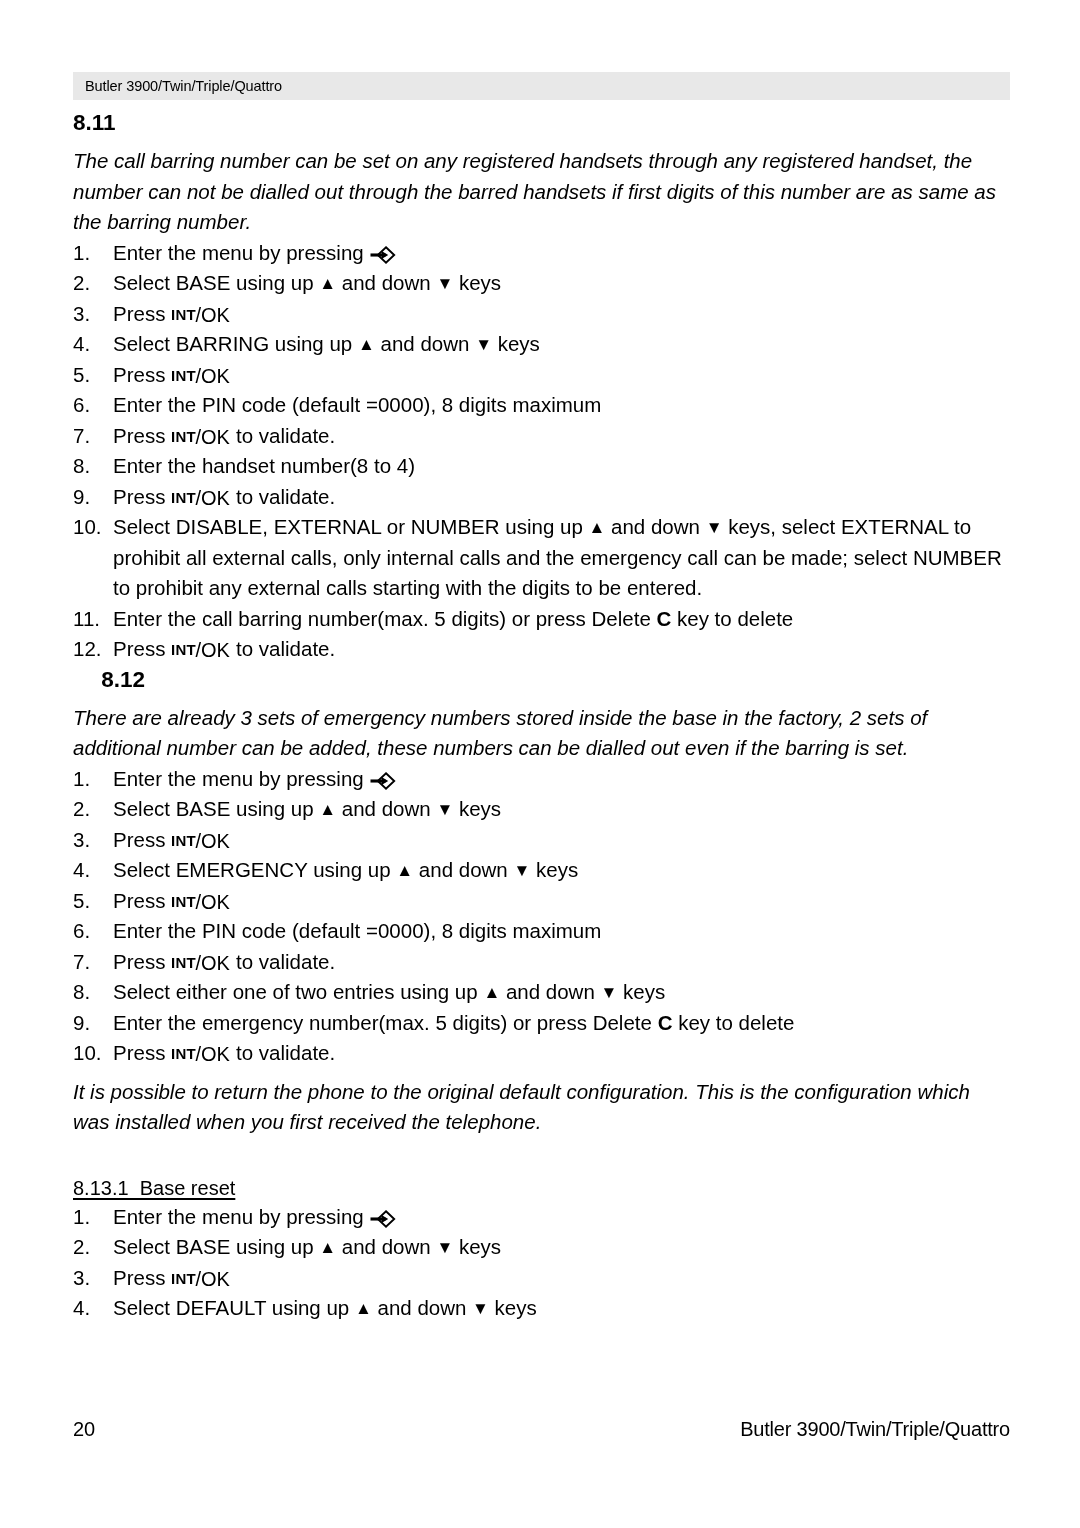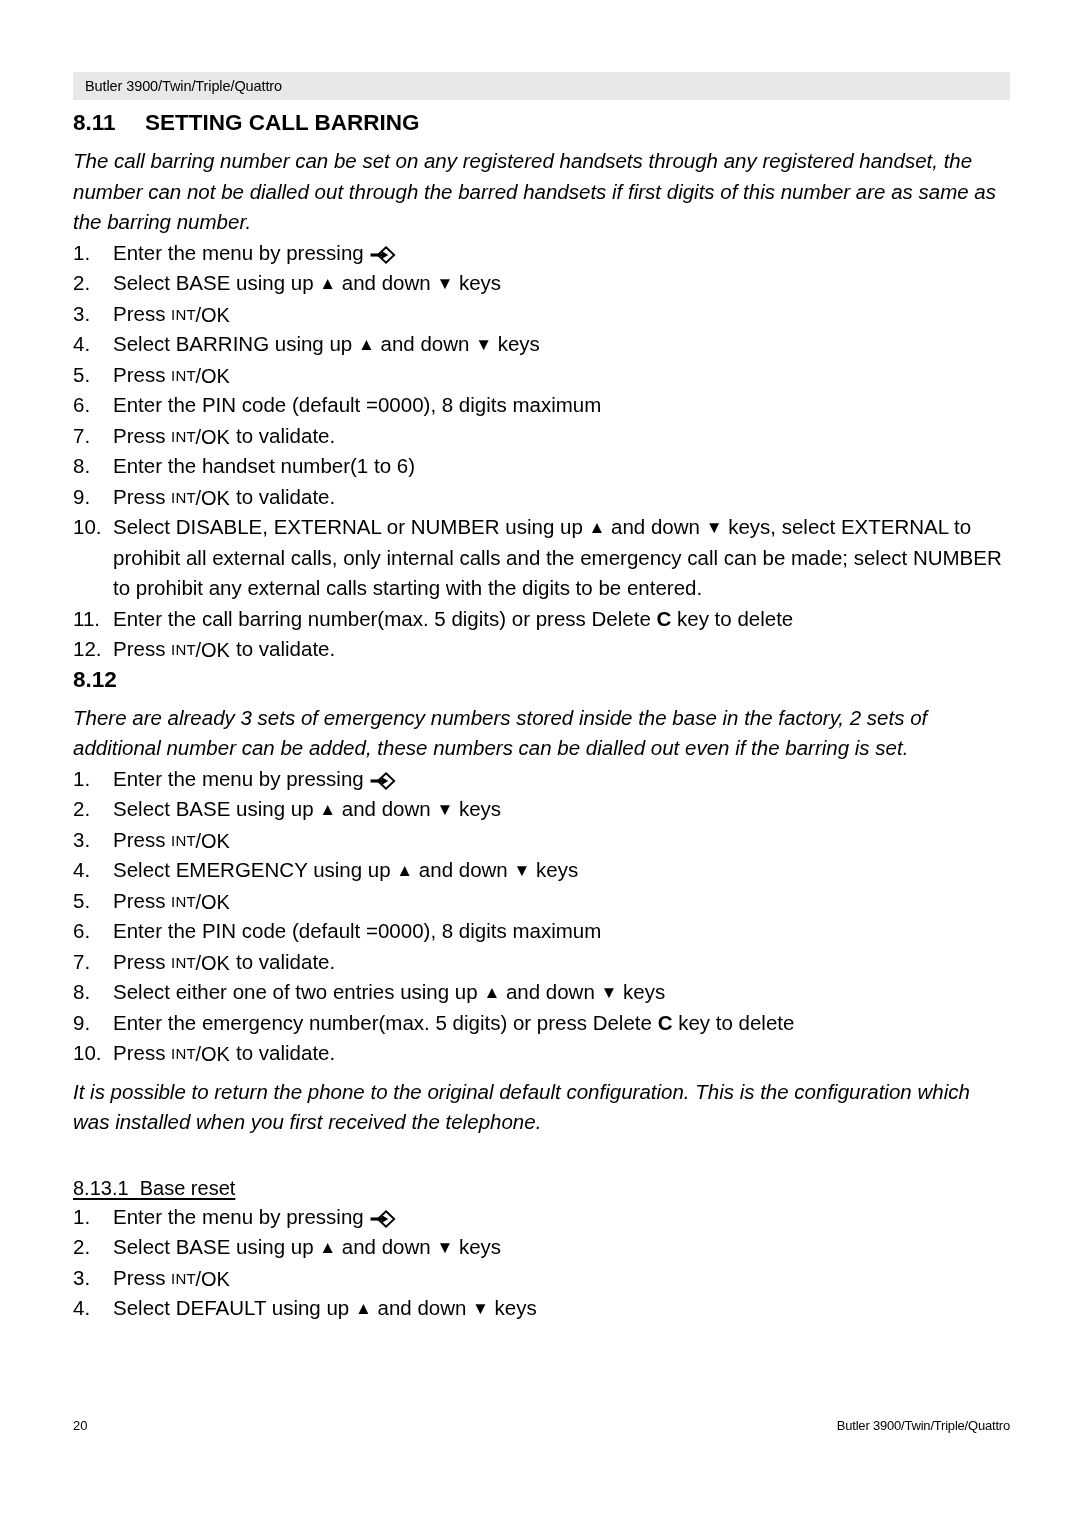--- a/index.html
+++ b/index.html
@@ -54,21 +54,21 @@
     font-size: 22.5px;
     font-weight: bold;
     margin: 0;
     padding: 0;
     line-height: 30px;
     display: flex;
     white-space: pre;
   }
   h2.section .num { width: 72px; flex: 0 0 72px; }
   .sec-8-11 { margin-top: 8px; }
-  .sec-8-12 { margin-top: 34px; }
+  .sec-8-12 { margin-top: 34px; text-align: right; }
   .sec-8-13 { margin-top: 36px; }
 
   h3.subsection {
     font-size: 20px;
     font-weight: normal;
     margin: 0;
     padding: 0;
     line-height: 28px;
     display: inline-block;
     text-decoration: underline;
@@ -127,21 +127,21 @@
   .intok {
     display: inline-block;
     vertical-align: baseline;
     white-space: nowrap;
     line-height: 1;
     position: relative;
     top: -1px;
   }
   .intok .i-int {
     font-size: 15px;
-    font-weight: normal;
+    font-weight: bold;
     letter-spacing: 0.2px;
   }
   .intok .i-ok {
     font-size: 20px;
     font-weight: normal;
     position: relative;
     top: 2px;
     left: -0.5px;
   }
   .ckey {
@@ -162,39 +162,38 @@
 
   
   .footer {
     position: absolute;
     left: 73px;
     top: 1418px;
     width: 937px;
     display: flex;
     justify-content: space-between;
     align-items: flex-start;
-    font-size: 13px;
+    font-size: 20px;
   }
   .footer .pg { letter-spacing: -0.1px; }
   .footer .ftr-right { letter-spacing: -0.2px; white-space: nowrap; }
 </style>
 </head>
 <body>
 
 <div class="page">
 
   <div class="header-band">
     <span class="hdr-text">Butler 3900/Twin/Triple/Quattro</span>
   </div>
 
   <div class="content">
 
     <h2 class="section sec-8-11">
       <span class="num">8.11</span>
-      <span>SETTING CALL BARRING</span>
     </h2>
 
     <p class="para para-8-11">The call barring number can be set on any registered handsets through any registered handset, the number can not be dialled out through the barred handsets if first digits of this number are as same as the barring number.</p>
 
     <ol class="steps" id="steps-8-11">
         <li>
           <span class="mark">1.</span>
           <span class="body">Enter the menu by pressing <span class="menu-icon"><svg viewBox="0 0 28 20" width="28" height="20" aria-hidden="true">
                 <polygon points="17,2.2 25.2,10 17,17.8 8.8,10" fill="none" stroke="#000" stroke-width="1.9"></polygon>
                 <path d="M1.5 10 H16.5" stroke="#000" stroke-width="3.1" fill="none"></path>
@@ -220,21 +219,21 @@
         <li>
           <span class="mark">6.</span>
           <span class="body">Enter the PIN code (default =0000), 8 digits maximum</span>
         </li>
         <li>
           <span class="mark">7.</span>
           <span class="body">Press <span class="intok"><span class="i-int">INT</span><span class="i-ok">/OK</span></span> to validate.</span>
         </li>
         <li>
           <span class="mark">8.</span>
-          <span class="body">Enter the handset number(1 to 6)</span>
+          <span class="body">Enter the handset number(8 to 4)</span>
         </li>
         <li>
           <span class="mark">9.</span>
           <span class="body">Press <span class="intok"><span class="i-int">INT</span><span class="i-ok">/OK</span></span> to validate.</span>
         </li>
         <li>
           <span class="mark">10.</span>
           <span class="body">Select DISABLE, EXTERNAL or NUMBER using up <span class="tri">▲</span> and down <span class="tri">▼</span> keys, select EXTERNAL to prohibit all external calls, only internal calls and the emergency call can be made; select NUMBER to prohibit any external calls starting with the digits to be entered.</span>
         </li>
         <li>

